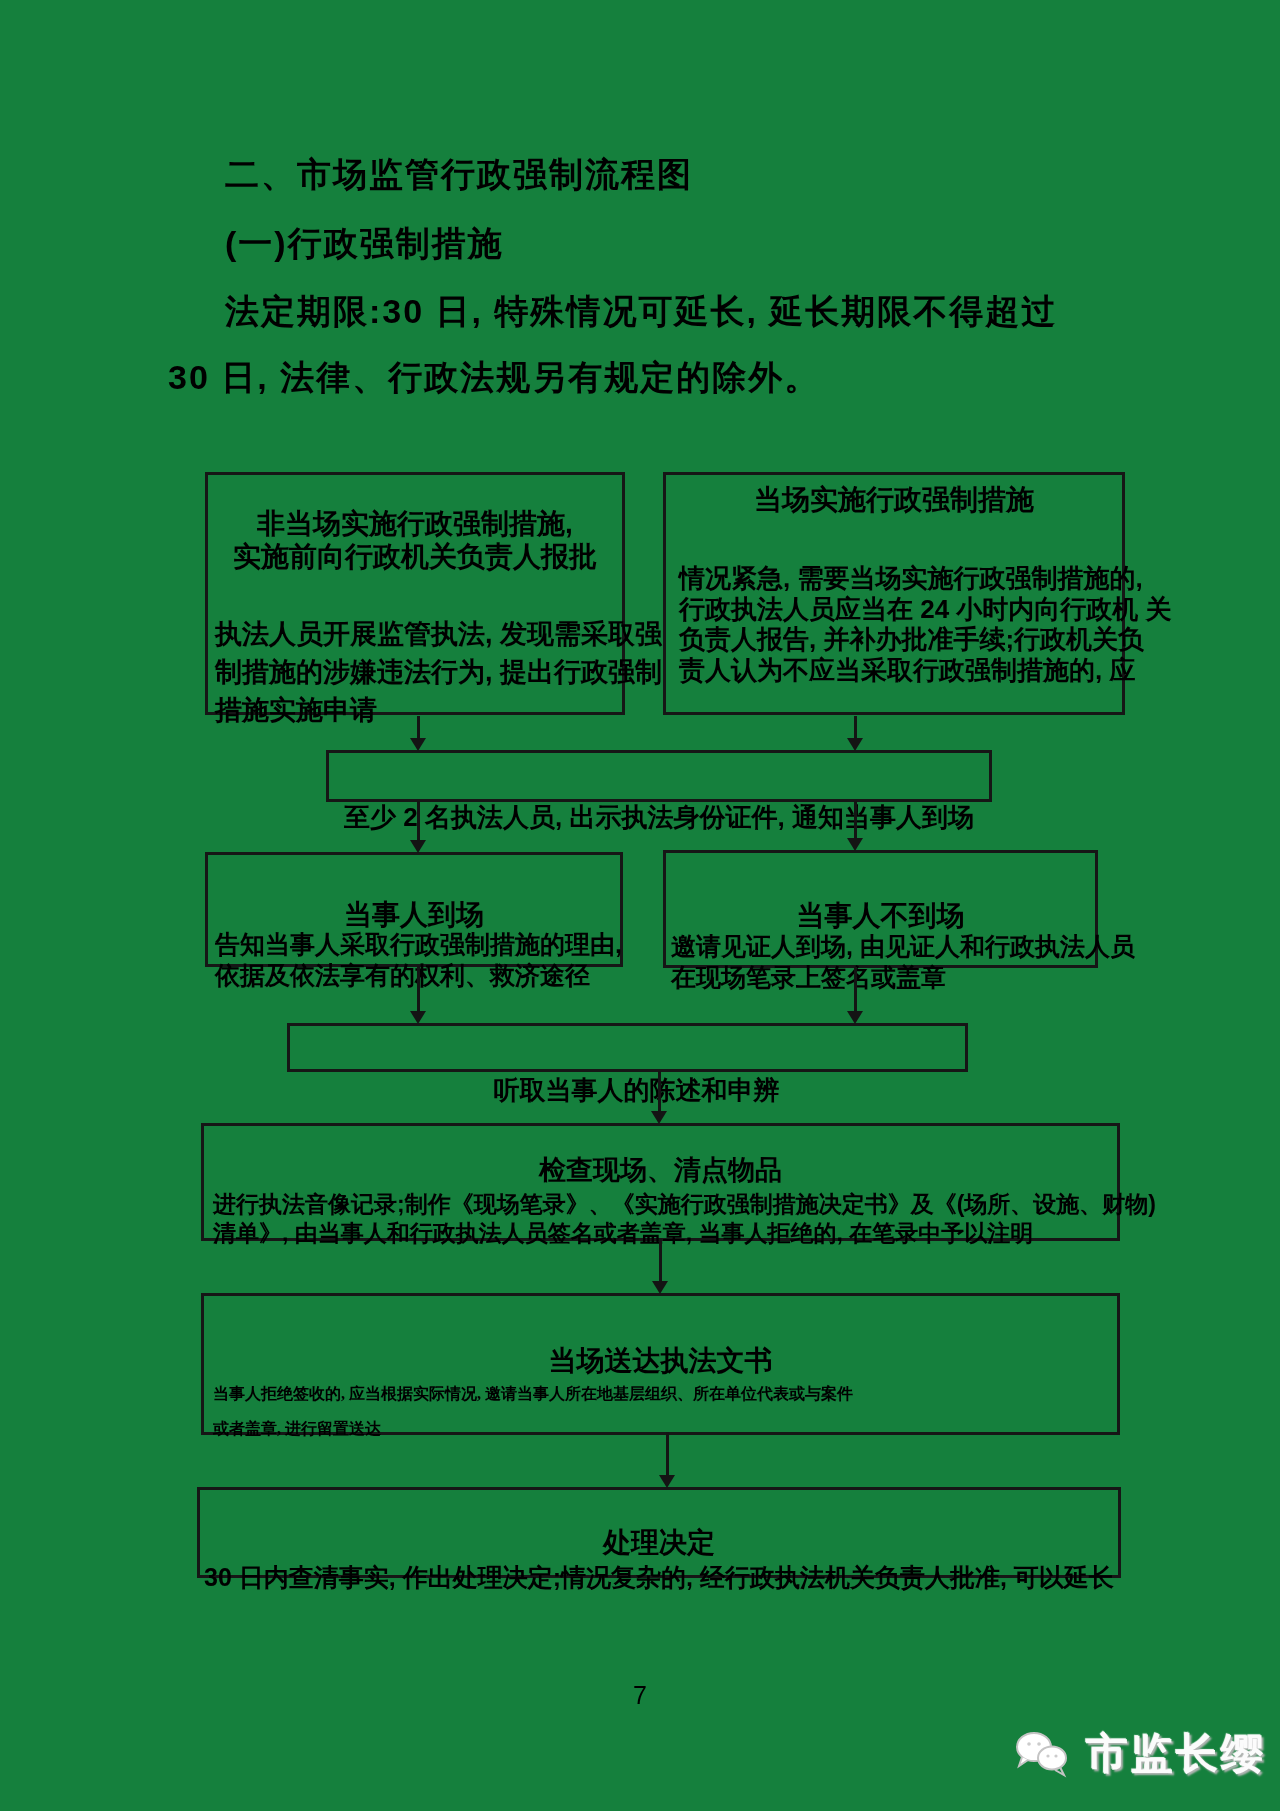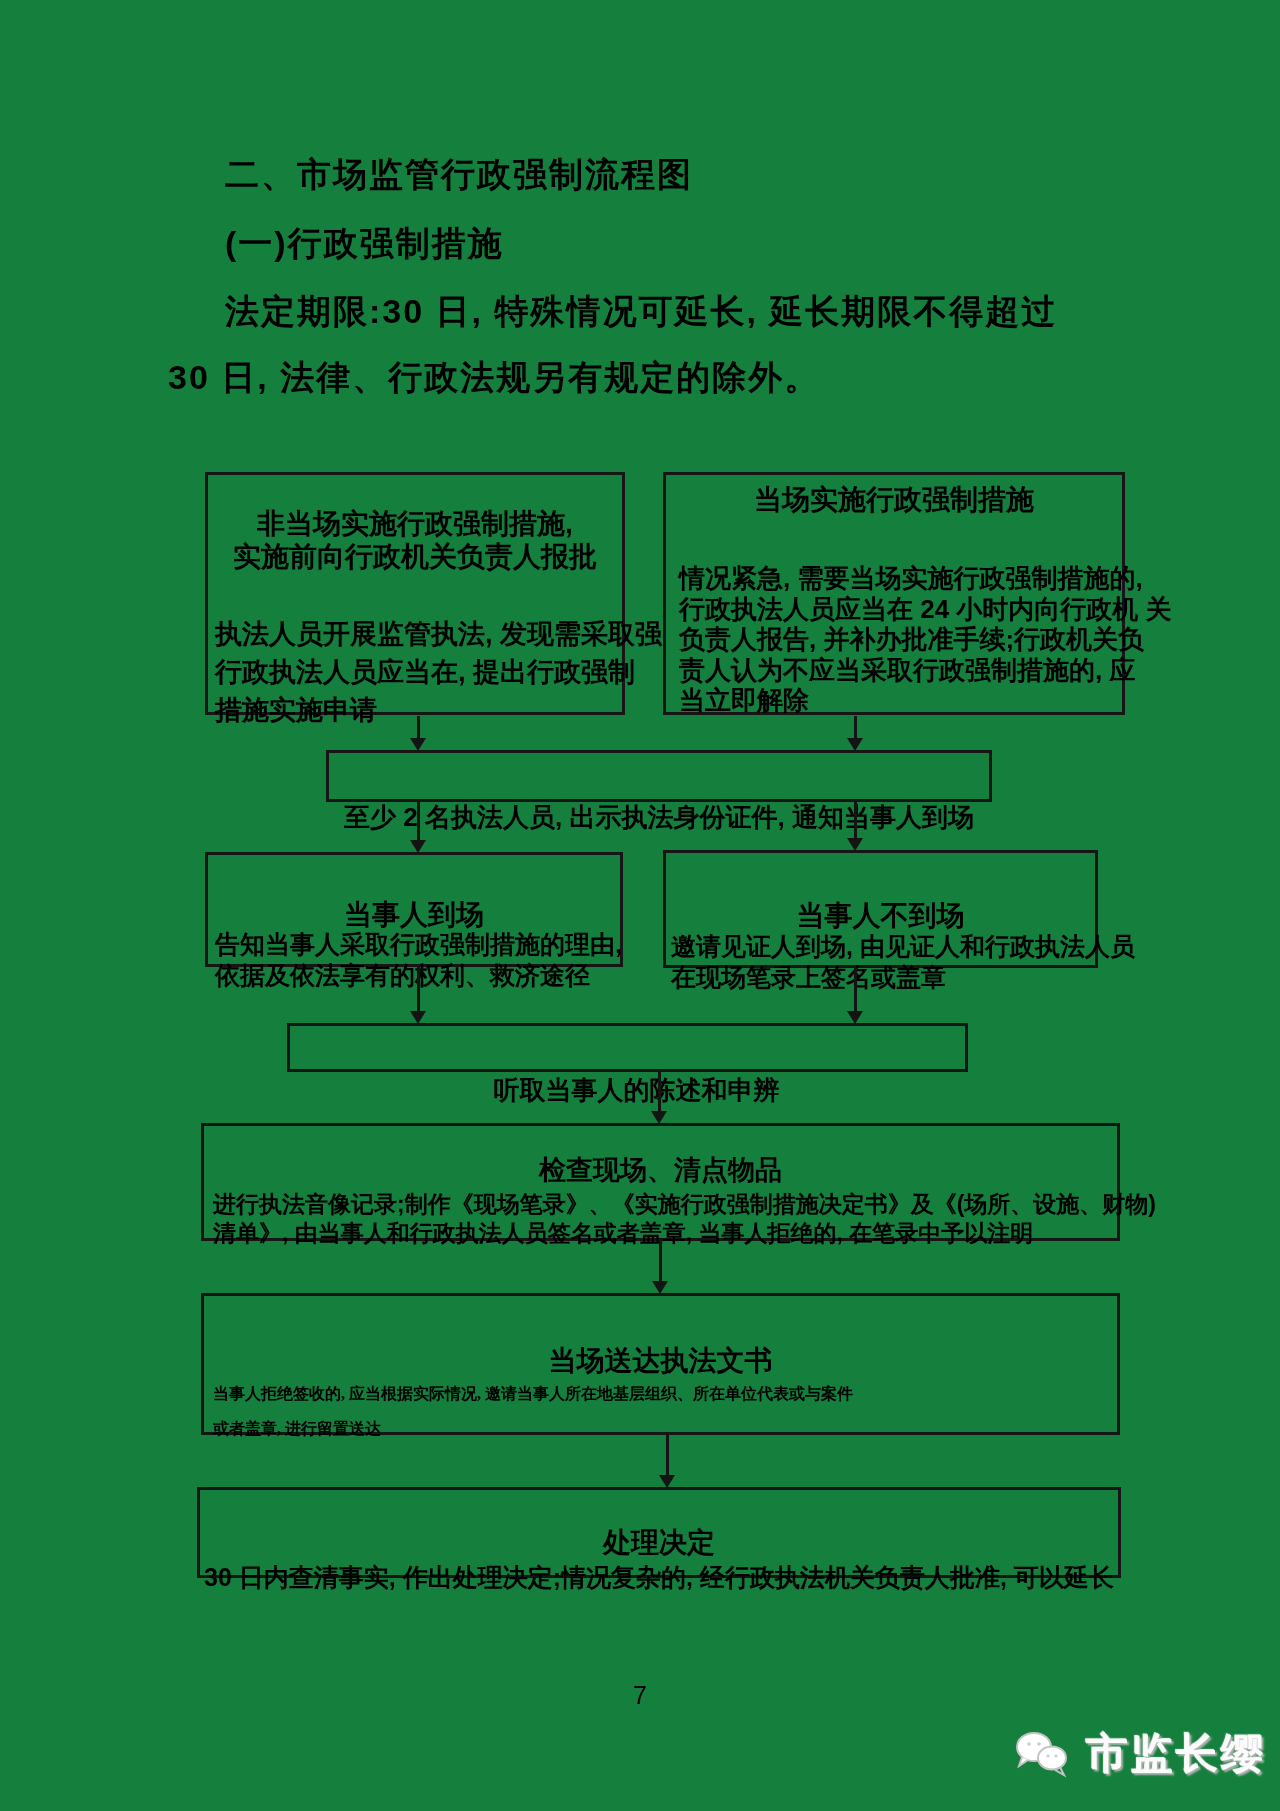--- a/index.html
+++ b/index.html
@@ -38,33 +38,32 @@
   <div class="intro" style="left:225px;top:289px;">法定期限:30 日, 特殊情况可延长, 延长期限不得超过</div>
   <div class="intro" style="left:168px;top:355px;">30 日, 法律、行政法规另有规定的除外。</div>
 
   <div class="box" style="left:205px;top:472px;width:414px;height:237px;">
     <div class="bt" style="top:32px;">
       <div>非当场实施行政强制措施,</div>
       <div>实施前向行政机关负责人报批</div>
     </div>
     <div class="bb" style="top:140px;left:7px;font-size:27px;line-height:38px;">
       <div>执法人员开展监管执法, 发现需采取强</div>
-      <div>行政执法人员应当在, 提出行政强制</div>
+      <div>制措施的涉嫌违法行为, 提出行政强制</div>
       <div>措施实施申请</div>
     </div>
   </div>
 
   <div class="box" style="left:663px;top:472px;width:456px;height:237px;">
     <div class="bt" style="top:8px;">当场实施行政强制措施</div>
     <div class="bb" style="top:88px;left:13px;font-size:26px;line-height:30.5px;">
       <div>情况紧急, 需要当场实施行政强制措施的,</div>
       <div>行政执法人员应当在 24 小时内向行政机 关</div>
       <div>负责人报告, 并补办批准手续;行政机关负</div>
       <div>责人认为不应当采取行政强制措施的, 应</div>
-      <div>当立即解除</div>
     </div>
   </div>
 
   <div class="box" style="left:326px;top:750px;width:660px;height:46px;"></div>
   <div class="caption" style="left:326px;width:666px;top:800px;">至少 2 名执法人员, 出示执法身份证件, 通知当事人到场</div>
 
   <div class="box" style="left:205px;top:852px;width:412px;height:109px;">
     <div class="bt" style="top:43px;">当事人到场</div>
     <div class="bb" style="top:74px;left:7px;font-size:25px;line-height:31px;">
       <div>告知当事人采取行政强制措施的理由,</div>

